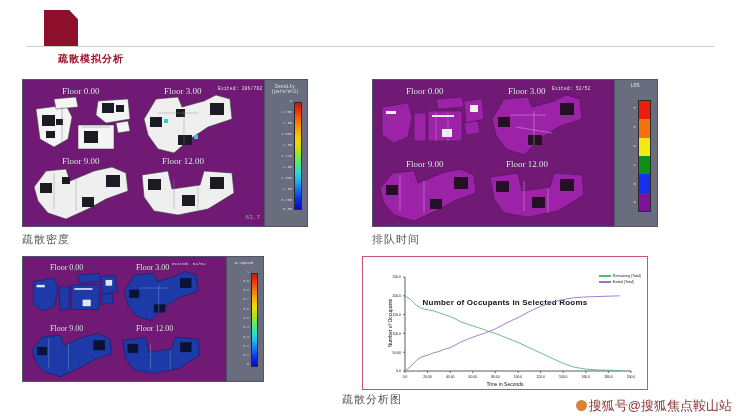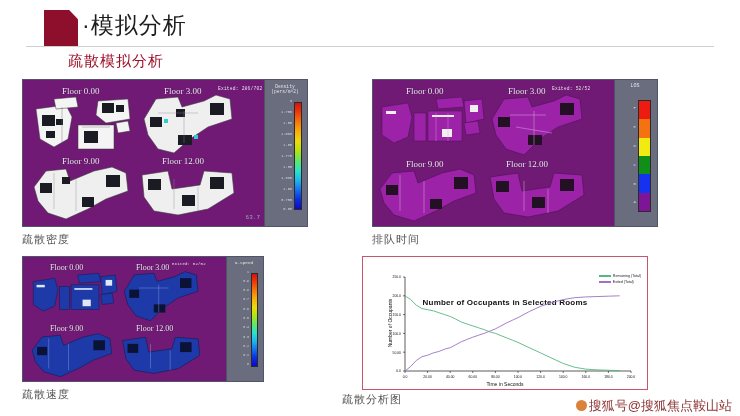--- a/index.html
+++ b/index.html
@@ -19,22 +19,22 @@
   }
   .header-title{
     position:absolute;left:82px;top:10px;
     font-size:23px;line-height:30px;color:#1d1d1d;letter-spacing:1px;
     white-space:nowrap;
   }
   .header-rule{
     position:absolute;left:26px;top:46px;width:688px;height:1px;background:#cfcfcf;
   }
   .subtitle{
-    position:absolute;left:68px;top:52px;
-    font-size:15px;font-weight:normal;color:#9c1128;letter-spacing:1px;
+    position:absolute;left:58px;top:52px;
+    font-size:10px;font-weight:bold;color:#9c1128;letter-spacing:1px;
     white-space:nowrap;
   }
 
   
   .fig{position:absolute;}
   .cap{
     position:absolute;font-size:11px;color:#545454;
     letter-spacing:1px;white-space:nowrap;
   }
 
@@ -125,21 +125,20 @@
     background:#d8782a;vertical-align:-1px;margin-right:2px;
   }
 </style>
 </head>
 <body>
 
 <div class="slide">
 
   <div class="header">
     <div class="flag"></div>
-    <div class="header-title">·模拟分析</div>
     <div class="header-rule"></div>
   </div>
   <div class="subtitle">疏散模拟分析</div>
 
   <div class="fig" style="left:22px;top:79px;width:286px;height:148px;">
     <div class="pf">
       <div class="pf-inner">
 
         <div class="pf-floor-label" style="left:36px;top:3px;">Floor 0.00</div>
         <div class="pf-floor-label" style="left:138px;top:3px;">Floor 3.00</div>
@@ -411,21 +410,20 @@
           <span style="top:46px;">0.5</span>
           <span style="top:55px;">0.4</span>
           <span style="top:65px;">0.3</span>
           <span style="top:74px;">0.2</span>
           <span style="top:83px;">0.1</span>
           <span style="top:92px;">0</span>
         </div>
       </div>
     </div>
   </div>
-  <div class="cap" style="left:22px;top:387px;width:242px;">疏散速度</div>
 
   <div class="fig" style="left:362px;top:256px;width:286px;height:134px;">
     <div class="chartbox">
       <div class="chart-title">Number of Occupants in Selected Rooms</div>
       <div class="chart-ylab">Number of Occupants</div>
       <div class="chart-xlab">Time in Seconds</div>
 
       <div class="chart-legend">
         <div class="row">
           <span class="swatch" style="background:#55b87e"></span>

